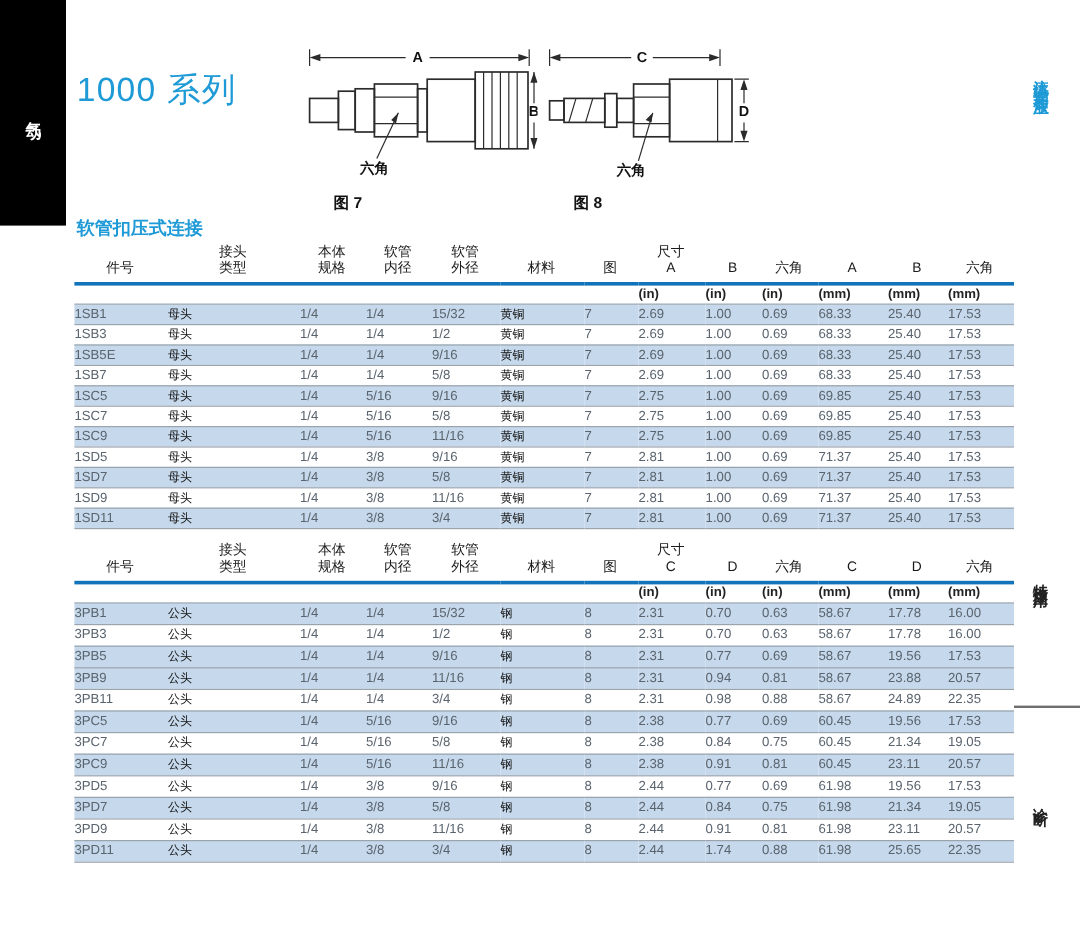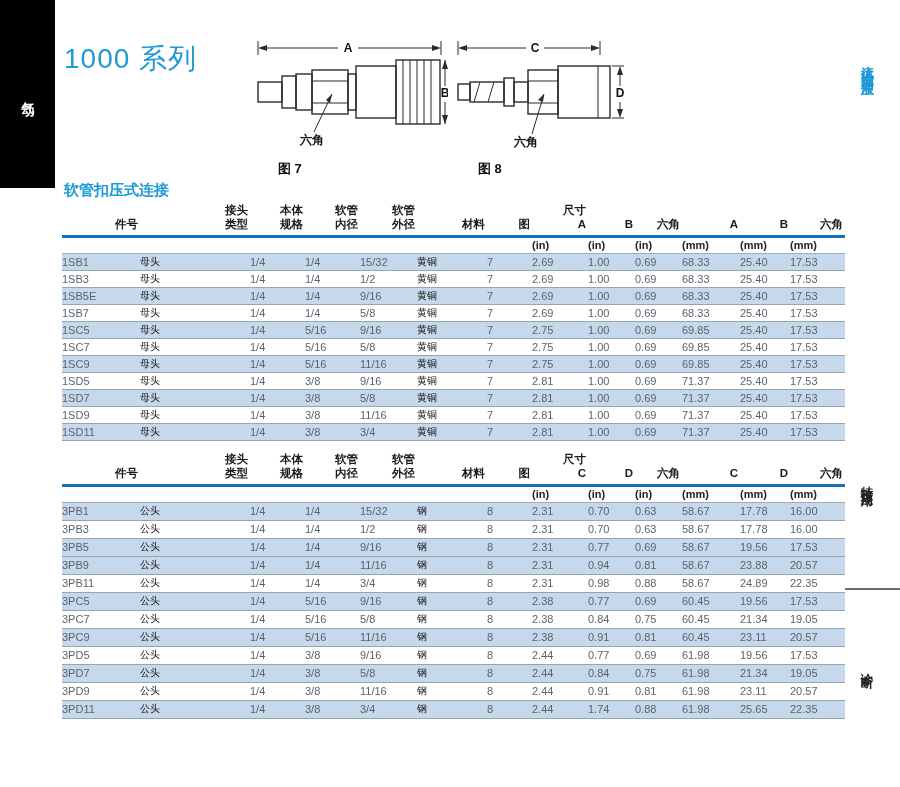--- a/index.html
+++ b/index.html
@@ -9,39 +9,39 @@
     --tab-black:#000000;
     --num-gray:#5a646e;
     --ink:#1a1a1a;
     --row-line:#9aa4ad;
   }
   *{margin:0;padding:0;box-sizing:border-box;}
   html,body{background:#fff;}
   body{font-family:"Liberation Sans","DejaVu Sans",sans-serif;}
   .page{position:relative;width:900px;height:787px;background:#fff;overflow:hidden;}
 
-  .page-title{position:absolute;left:64px;top:40px;font-size:28px;color:var(--accent-blue);letter-spacing:1px;}
+  .page-title{position:absolute;left:64px;top:56px;font-size:28px;color:var(--accent-blue);letter-spacing:1px;}
   .section-title{position:absolute;left:64px;top:181px;font-size:15px;font-weight:bold;color:var(--accent-blue);}
 
   .figure{position:absolute;top:36px;}
   .fig7{left:248px;}
   .fig8{left:448px;}
   .fig-label{font-size:13px;font-weight:bold;color:#111;margin-top:2px;margin-left:6px;padding-left:24px;}
   .figure svg{display:block;}
   .draw{stroke:#2b2b2b;fill:none;stroke-width:1.4;}
   .thin{stroke:#2b2b2b;fill:none;stroke-width:1;}
   .dimtxt{font-size:12px;font-weight:bold;fill:#111;}
   .hextxt{font-size:12px;font-weight:bold;fill:#111;}
   .arrow{fill:#2b2b2b;stroke:none;}
 
   .table-wrap{position:absolute;left:62px;width:783px;}
   .t1{top:203px;}
   .t2{top:452px;}
   table.data-table{border-collapse:collapse;table-layout:fixed;width:783px;}
-  table.data-table th{font-size:11.5px;font-weight:bold;color:var(--ink);text-align:right;vertical-align:bottom;padding:0 2px 3px 0;border-bottom:3px solid var(--rule-blue);line-height:1.25;}
+  table.data-table th{font-size:11.5px;font-weight:normal;color:var(--ink);text-align:center;vertical-align:bottom;padding:0 2px 3px 0;border-bottom:3px solid var(--rule-blue);line-height:1.25;}
   table.data-table tr.units td{font-size:11px;font-weight:bold;color:#222;height:17px;border-bottom:1px solid #a5adb4;padding:0 4px 1px 0;}
   table.data-table tbody td{padding:0 2px 0 0;vertical-align:middle;border-bottom:1px solid var(--row-line);}
   .t1 tbody tr{height:17px;}
   .t2 tbody tr{height:18px;}
   table.data-table tbody tr.stripe{background:var(--stripe);}
   td.part{font-size:11px;color:var(--num-gray);}
   td.num{font-size:11px;color:var(--num-gray);}
   td.cn{font-size:10px;font-weight:normal;color:#111;}
 
   .side-tab{position:absolute;writing-mode:vertical-rl;text-orientation:upright;letter-spacing:3px;}

